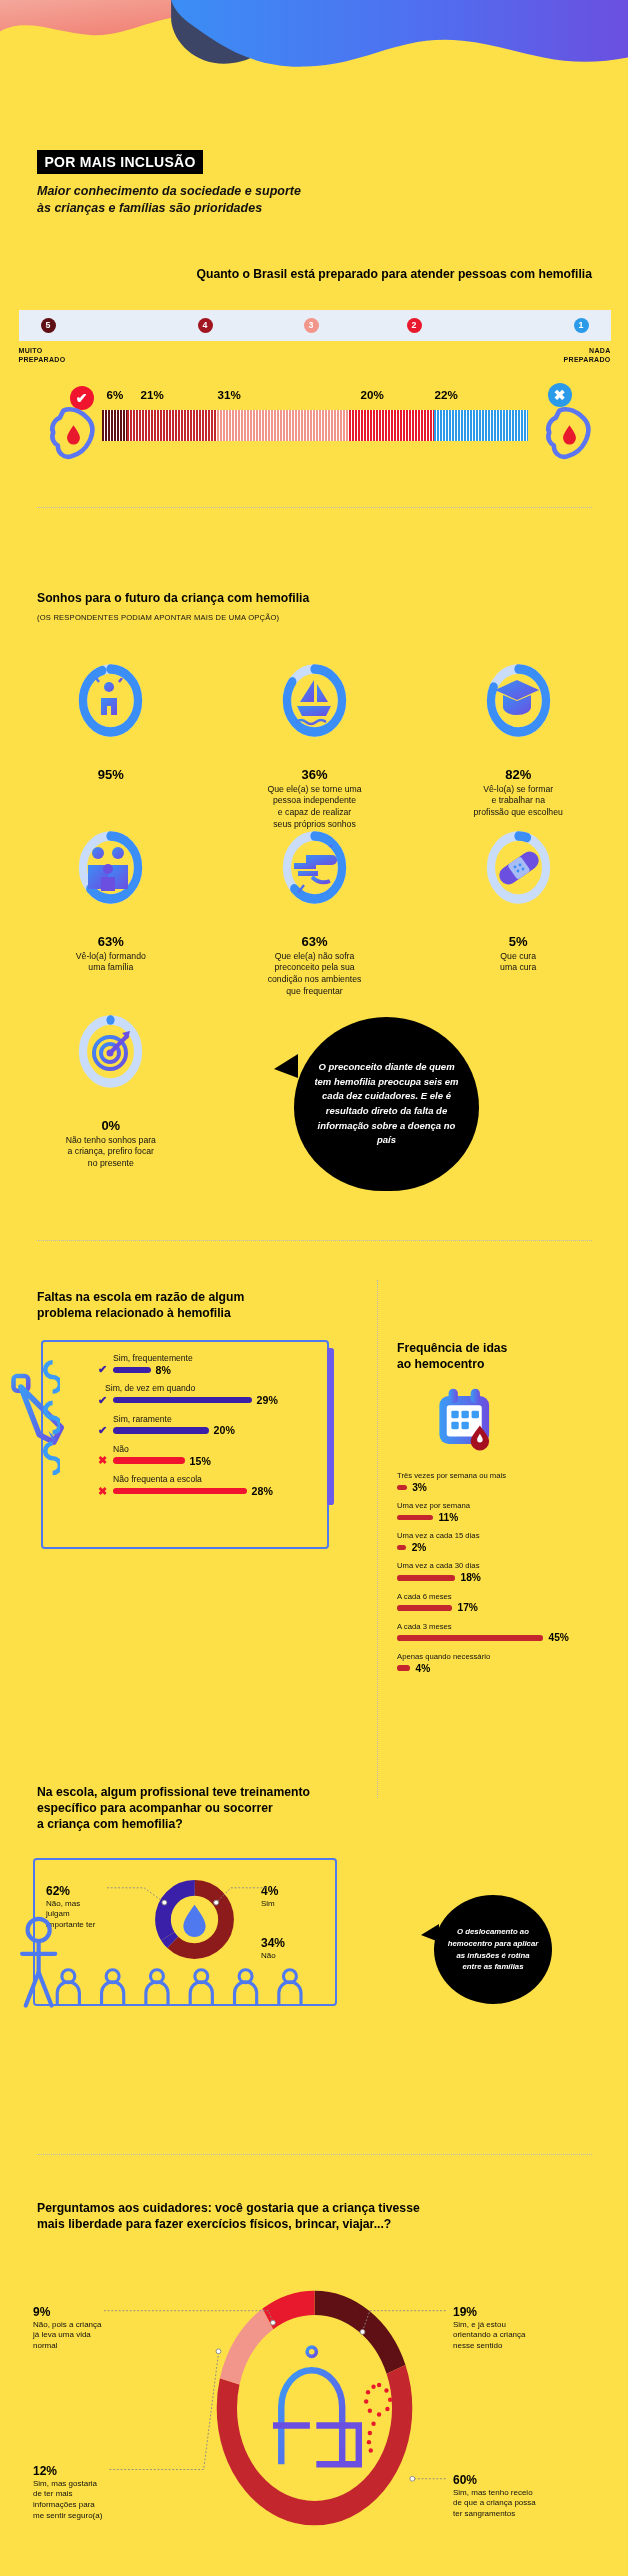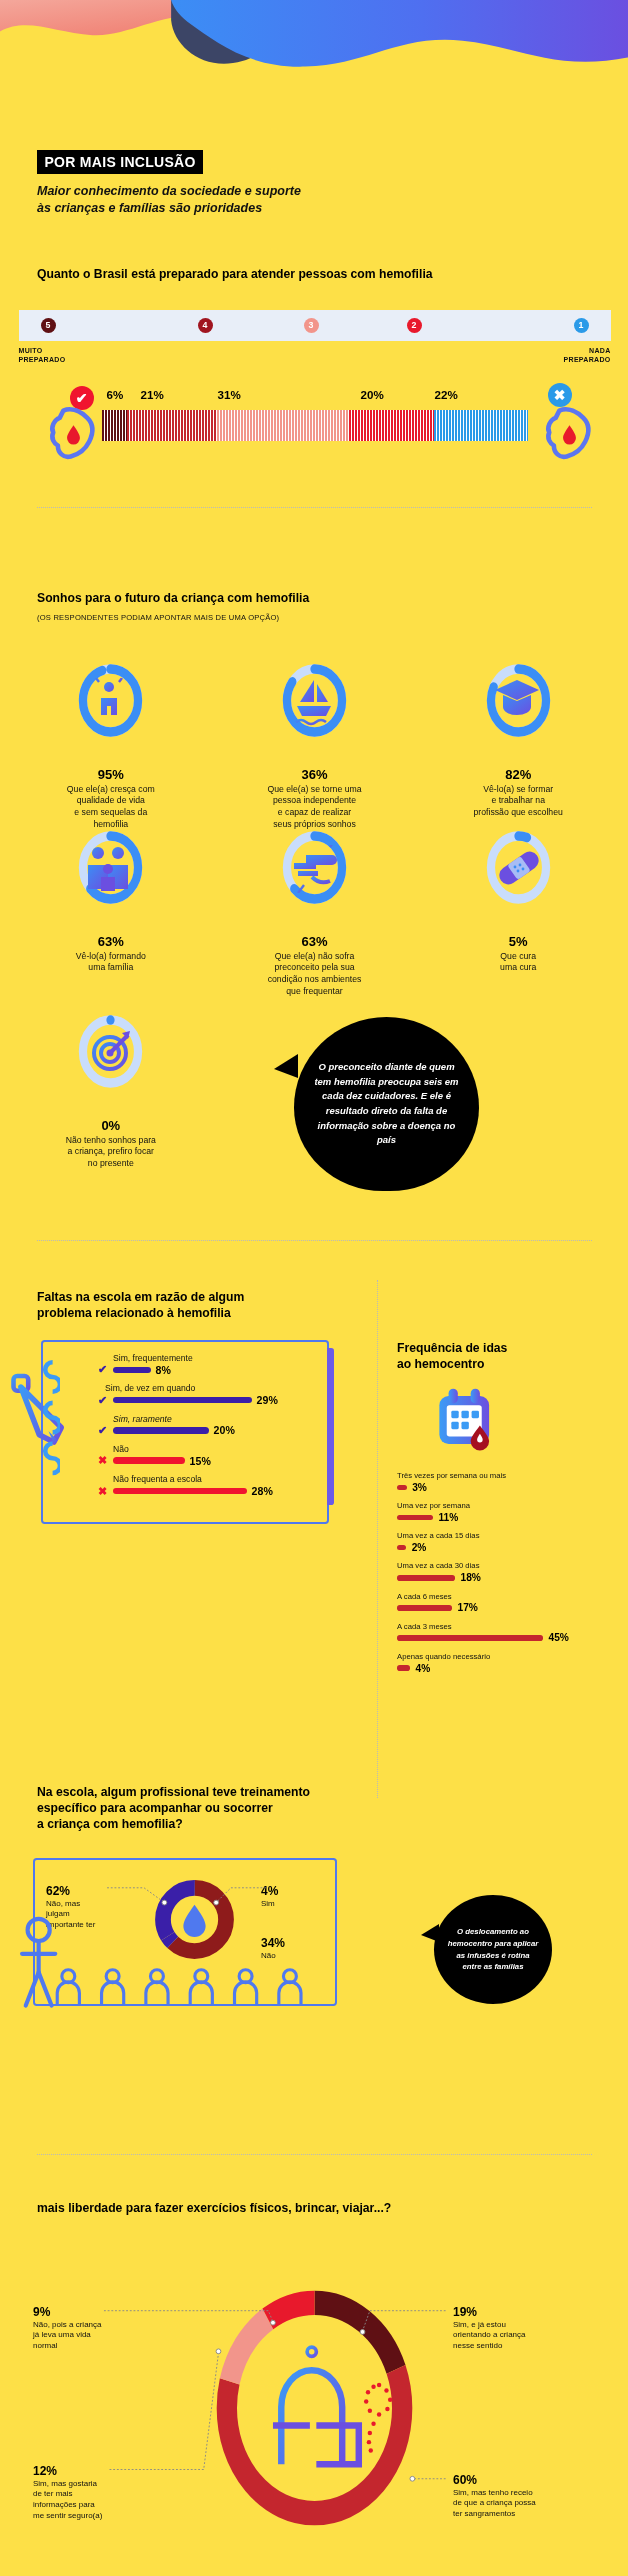--- a/index.html
+++ b/index.html
@@ -140,21 +140,21 @@
     border-top: 15px solid transparent;
     border-bottom: 9.2px solid transparent;
     border-right: 24px solid #000;
   }
 
   
   .note-card {
     position: relative;
     border: 2.8px solid #4f79ef;
     border-radius: 3.7px;
-    height: 184px;
+    height: 209px;
   }
   .note-card2 {
     position: absolute;
     right: -6.5px; top: 5.5px;
     width: 6.5px; height: 157px;
     background: #6b5be8;
     border-radius: 0 2.8px 2.8px 0;
   }
   .list-item { position: relative; margin-bottom: 7.4px; }
   .li-label { font-size: 8.6px; color: #111; font-weight: normal; margin-bottom: 0.9px; }
@@ -213,21 +213,21 @@
   <div class="sec" style="top:150px;">
     <div class="inner">
       <div class="kicker">POR MAIS INCLUSÃO</div>
       <div class="deck">
         <div>Maior conhecimento da sociedade e suporte</div>
         <div>às crianças e famílias são prioridades</div>
       </div>
     </div>
   </div>
 
-  <div class="sec" style="top:266px;">
+  <div class="sec" style="top:266px;text-align:right;">
     <div class="inner">
       <div class="h-title">Quanto o Brasil está preparado para atender pessoas com hemofilia</div>
     </div>
   </div>
 
   <div class="sec" style="top:310px;">
     <div class="scale-band">
       <div class="dot" style="left:22px;background:#5f1014;">5</div>
       <div class="dot" style="left:179px;background:#a01520;">4</div>
       <div class="dot" style="left:285px;background:#f2958b;">3</div>
@@ -314,26 +314,20 @@
                   <stop offset="100%" stop-color="#6b4fe0"></stop>
                 </linearGradient>
               </defs>
               <g fill="url(#gi95x)">
                 <circle cx="21" cy="9" r="5"></circle>
                 <path d="M13,20 h16 v17 h-6 v-9 h-4 v9 h-6 z"></path>
                 <path d="M21,0 v-5 M11,4 l-3,-4 M31,4 l3,-4" stroke="url(#gi95x)" stroke-width="2.4"></path>
               </g>
             </svg></div>
           <div class="val">95%</div>
-          <div class="lbl">
-            <div>Que ele(a) cresça com</div>
-            <div>qualidade de vida</div>
-            <div>e sem sequelas da</div>
-            <div>hemofilia</div>
-          </div>
         </div>
         <div class="dream">
           <div class="ring" style="position:relative;width:79px;height:89px;"><svg width="79" height="89" viewBox="0 0 86 96">
               <defs>
                 <linearGradient id="gi85" x1="0" y1="0" x2="1" y2="1">
                   <stop offset="0%" stop-color="#3b8ef5"></stop>
                   <stop offset="100%" stop-color="#6b4fe0"></stop>
                 </linearGradient>
               </defs>
               <g transform="translate(43,48)">
@@ -591,21 +585,21 @@
             </div>
             <div class="list-item">
               <div class="li-label" style="margin-left:7px;">Sim, de vez em quando</div>
               <div class="li-barrow">
                 <span class="li-mark" style="color:#3a1fa8;">✔</span>
                 <span class="li-bar" style="width:139px;background:#3a1fa8;"></span>
                 <span class="li-val">29%</span>
               </div>
             </div>
             <div class="list-item">
-              <div class="li-label" style="margin-left:15px;font-style:italic;">Sim, raramente</div>
+              <div class="li-label" style="margin-left:15px;">Sim, raramente</div>
               <div class="li-barrow">
                 <span class="li-mark" style="color:#3a1fa8;">✔</span>
                 <span class="li-bar" style="width:96px;background:#3a1fa8;"></span>
                 <span class="li-val">20%</span>
               </div>
             </div>
             <div class="list-item">
               <div class="li-label" style="margin-left:15px;">Não</div>
               <div class="li-barrow">
                 <span class="li-mark" style="color:#f0142f;">✖</span>
@@ -806,20 +800,21 @@
   <div class="bubble2" style="left:434px; top:1895px;">
     <span>O deslocamento ao hemocentro para aplicar as infusões é rotina entre as famílias</span>
   </div>
   <div class="bubble-tail" style="left:421px; top:1924px; border-top-width:11px; border-bottom-width:7.4px; border-right-width:18.5px;"></div>
 
   <div class="divider" style="position:absolute;top:2154px;left:0;right:0;"></div>
 
   <div class="sec" style="top:2200px;">
     <div class="inner">
       <div class="h-title">
+        <div>Perguntamos aos cuidadores: você gostaria que a criança tivesse</div>
         <div>mais liberdade para fazer exercícios físicos, brincar, viajar...?</div>
       </div>
     </div>
   </div>
 
   <div class="sec" style="top:2283px; height:277px;">
     <div style="position:relative; height:277px;">
 
       <svg width="203" height="250" viewBox="0 0 220 270" style="position:absolute;left:213px;top:0;">
         <g transform="translate(110,135)">

